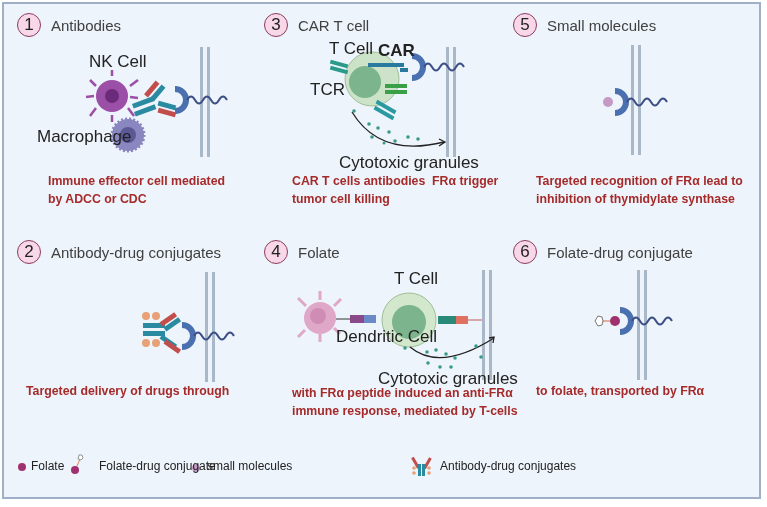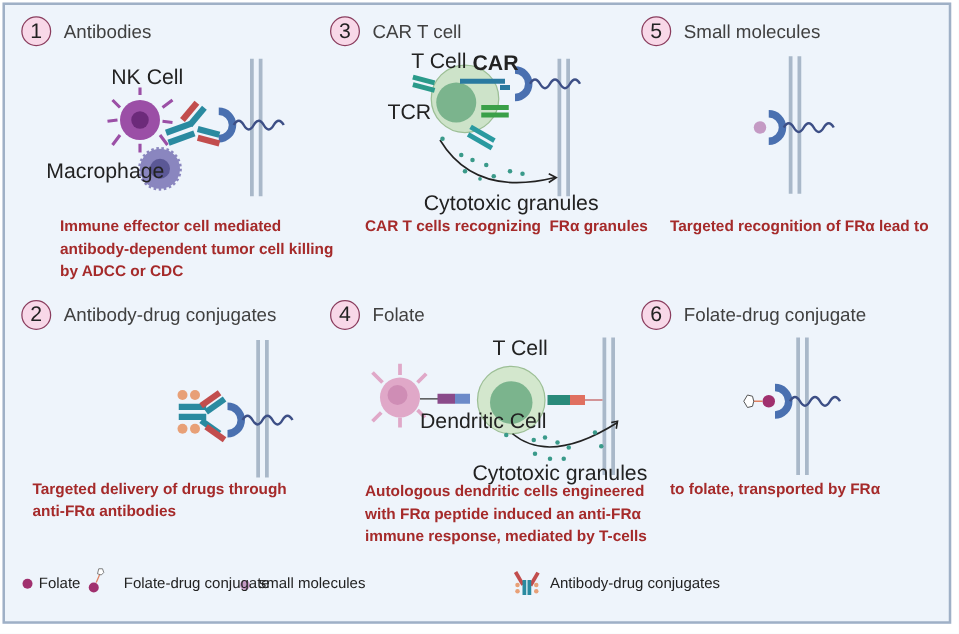--- a/index.html
+++ b/index.html
@@ -177,64 +177,63 @@
 </svg>
 
 <div class="hdr" style="left:17px;top:13px;">
   <div class="badge">1</div>
   <div class="title">Antibodies</div>
 </div>
 <div class="lbl" style="left:89px;top:52px;">NK Cell</div>
 <div class="lbl" style="left:37px;top:127px;">Macrophage</div>
 <div class="desc" style="left:28px;top:172px;margin-left:20px;">
   <div>Immune effector cell mediated</div>
-  <div>antibody-dependent tumor cell killing</div>
   <div>by ADCC or CDC</div>
 </div>
 
 <div class="hdr" style="left:17px;top:240px;">
   <div class="badge">2</div>
   <div class="title">Antibody-drug conjugates</div>
 </div>
 <div class="desc" style="left:26px;top:382px;">
   <div>Targeted delivery of drugs through</div>
-  <div>anti-FRα antibodies</div>
 </div>
 
 <div class="hdr" style="left:264px;top:13px;">
   <div class="badge">3</div>
   <div class="title">CAR T cell</div>
 </div>
 <div class="lbl" style="left:329px;top:39px;">T Cell</div>
 <div class="lbl" style="left:378px;top:41px;font-weight:bold;">CAR</div>
 <div class="lbl" style="left:310px;top:80px;">TCR</div>
 <div class="lbl" style="left:339px;top:153px;">Cytotoxic granules</div>
 <div class="desc" style="left:292px;top:172px;">
-  <div style="white-space:pre;">CAR T cells recognizing  FRα granules</div>
+  <div style="white-space:pre;">CAR T cells antibodies  FRα trigger</div>
+  <div>tumor cell killing</div>
 </div>
 
 <div class="hdr" style="left:264px;top:240px;">
   <div class="badge">4</div>
   <div class="title">Folate</div>
 </div>
 <div class="lbl" style="left:394px;top:269px;">T Cell</div>
 <div class="lbl" style="left:290px;top:327px;margin-left:46px;">Dendritic Cell</div>
 <div class="lbl" style="left:378px;top:369px;">Cytotoxic granules</div>
 <div class="desc" style="left:292px;top:384px;">
-  <div>Autologous dendritic cells engineered</div>
   <div>with FRα peptide induced an anti-FRα</div>
   <div>immune response, mediated by T-cells</div>
 </div>
 
 <div class="hdr" style="left:513px;top:13px;">
   <div class="badge">5</div>
   <div class="title">Small molecules</div>
 </div>
 <div class="desc" style="left:536px;top:172px;">
   <div>Targeted recognition of FRα lead to</div>
+  <div>inhibition of thymidylate synthase</div>
 </div>
 
 <div class="hdr" style="left:513px;top:240px;">
   <div class="badge">6</div>
   <div class="title">Folate-drug conjugate</div>
 </div>
 <div class="desc" style="left:536px;top:382px;">
   <div>to folate, transported by FRα</div>
 </div>
 

